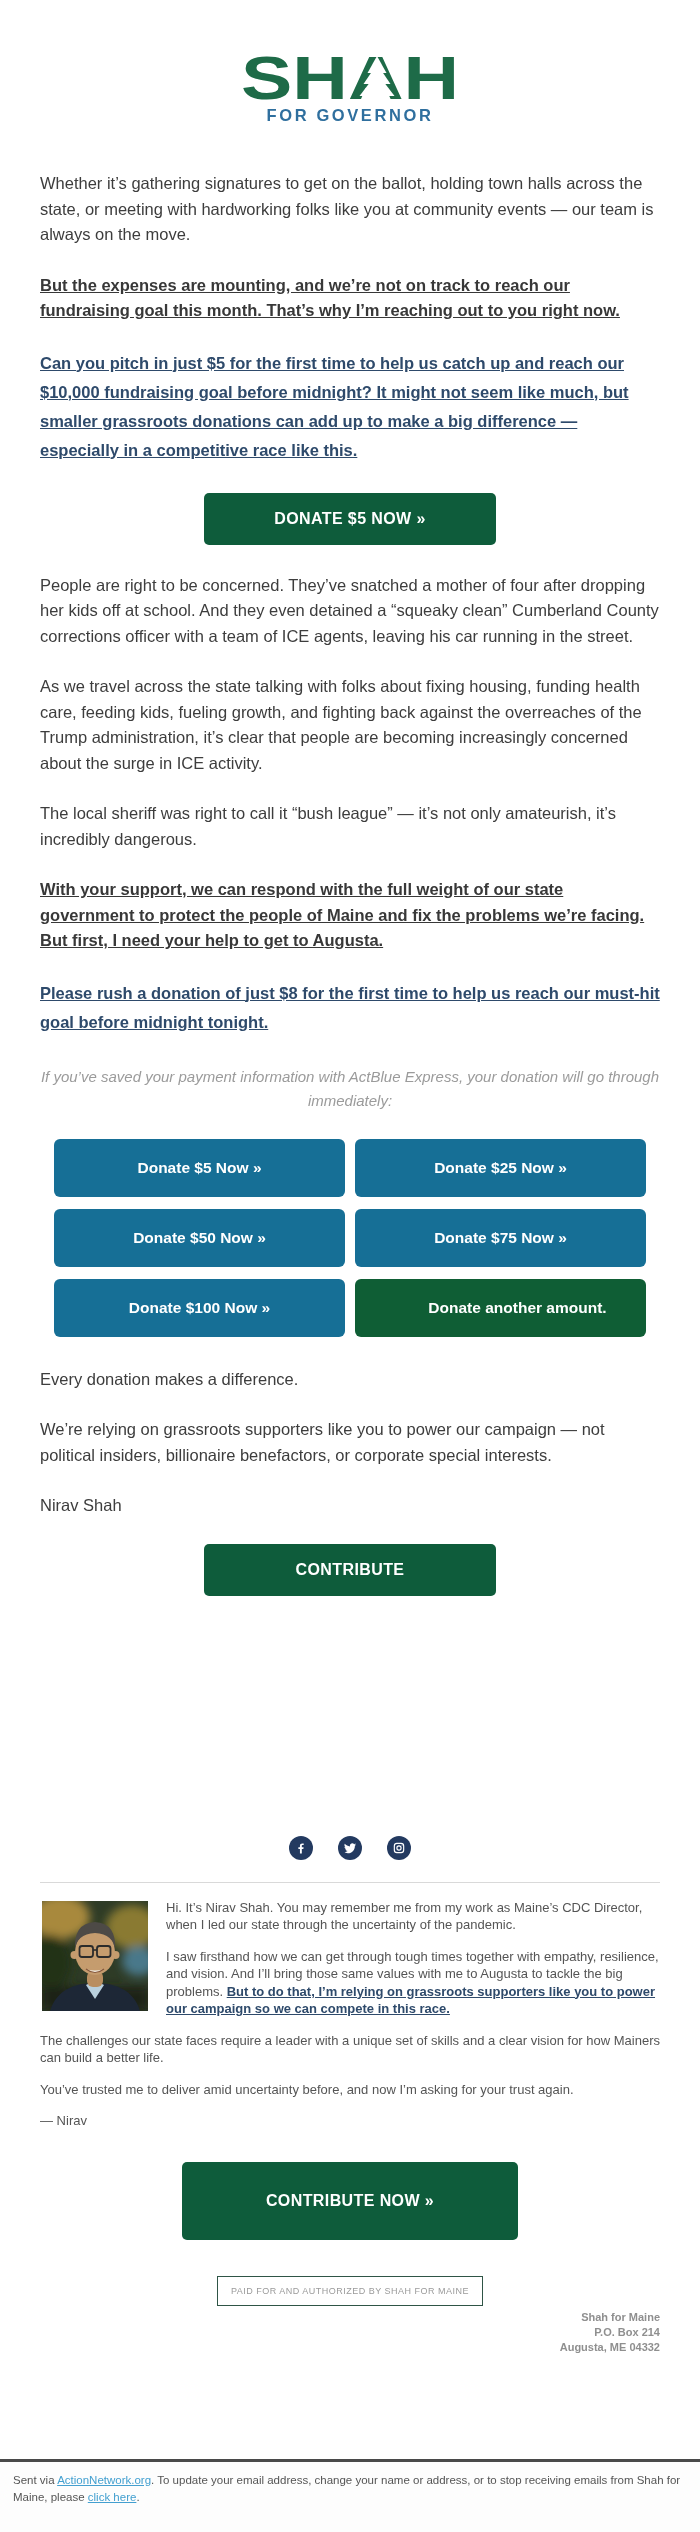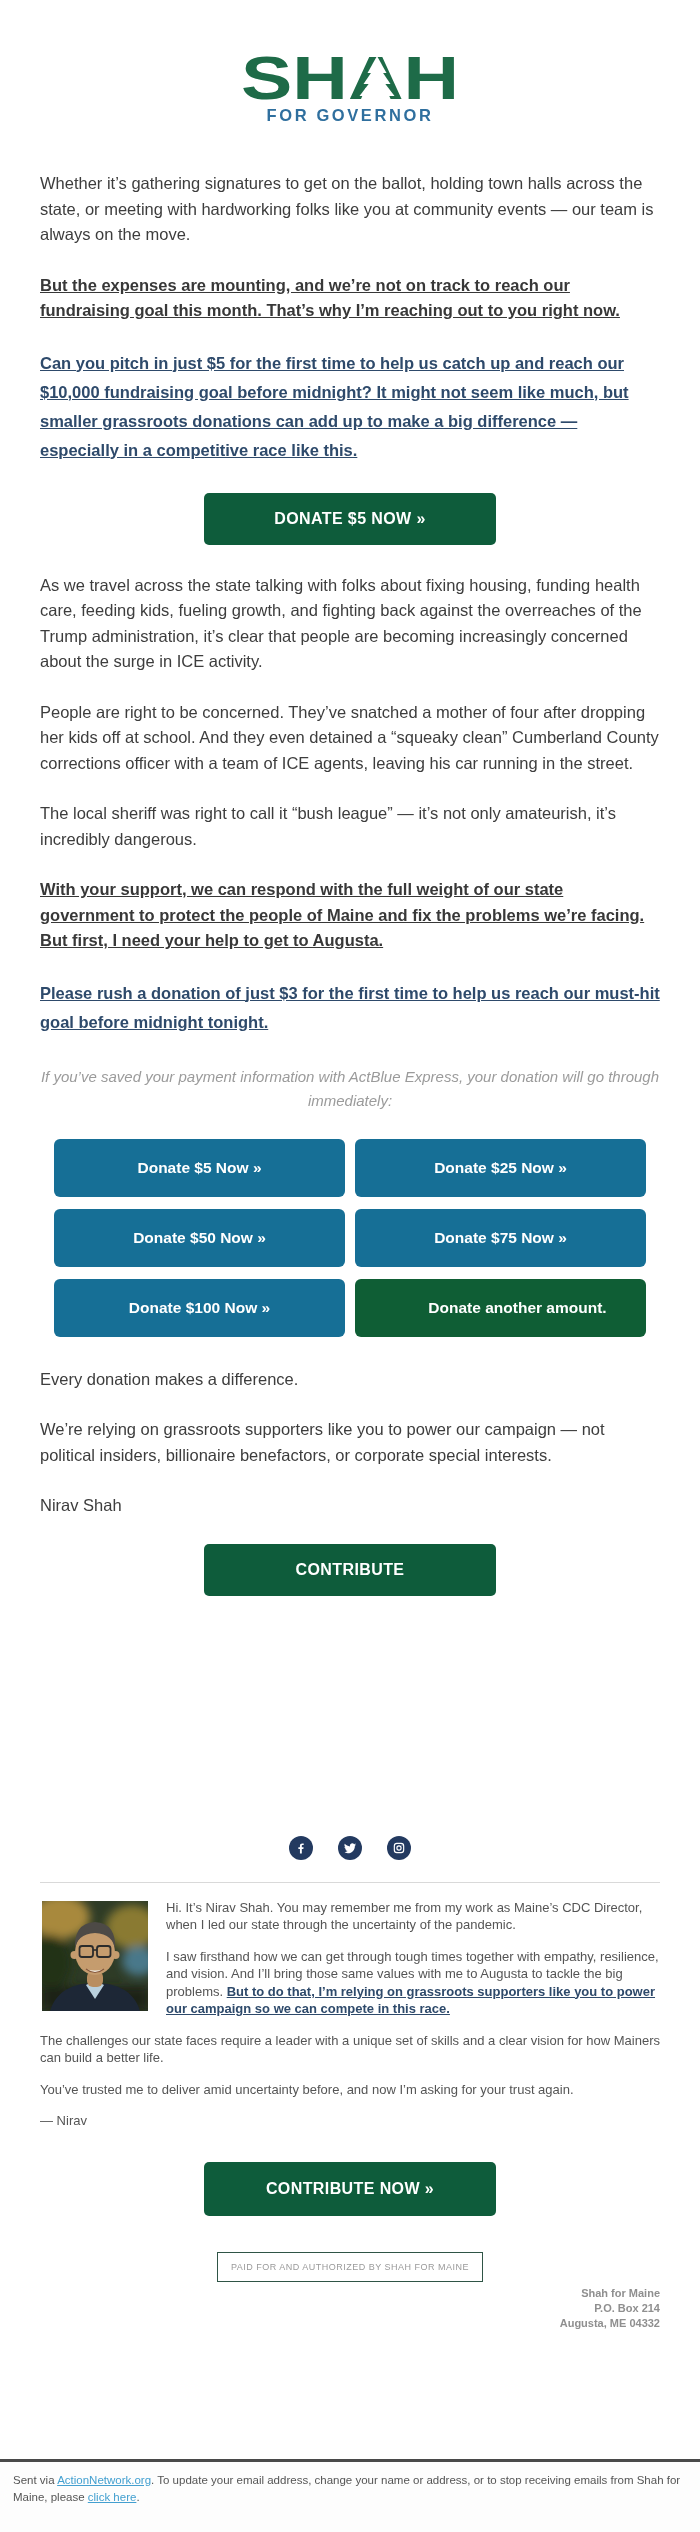--- a/index.html
+++ b/index.html
@@ -48,21 +48,21 @@
   .divider { border: none; border-top: 1px solid #d9d9d9; margin: 0 0 16px 0; }
 
   
   .bio { font-size: 13px; line-height: 17.5px; color: #555555; }
   .bio-photo { float: left; width: 106px; height: 110px; margin: 2px 18px 8px 2px; }
   .bio p { margin: 0 0 14px 0; }
   .bio a.bio-link { color: #2e4a6b; font-weight: bold; text-decoration: underline; }
   .bio .clear { clear: left; }
   .bio-signoff { margin-bottom: 0; }
 
-  .cta.cta-bottom { margin-top: 32px; margin-bottom: 0; width: 292px; padding: 18px 0; }
+  .cta.cta-bottom { margin-top: 32px; margin-bottom: 0; width: 336px; padding: 30px 0; }
 
   
   .paidfor-wrap { text-align: center; margin-top: 36px; }
   .paidfor { display: inline-block; border: 1px solid #2f5546; color: #9a9a9a;
              font-size: 9px; letter-spacing: 0.5px; padding: 9px 13px; }
   .address { text-align: right; color: #8f8f8f; font-size: 11px; line-height: 15px; margin-top: 4px; font-weight: bold; }
 
   
   .legal-bar { position: absolute; left: 0; bottom: 0; width: 700px; background: #fdfdfd;
                border-top: 3px solid #4a4a4a; padding: 10px 14px 26px 13px;
@@ -87,25 +87,25 @@
       </svg>
       <div class="logo-sub">FOR GOVERNOR</div>
     </div>
 
     <p class="copy">Whether it’s gathering signatures to get on the ballot, holding town halls across the state, or meeting with hardworking folks like you at community events — our team is always on the move.</p>
     <p class="copy bold">But the expenses are mounting, and we’re not on track to reach our fundraising goal this month. That’s why I’m reaching out to you right now.</p>
     <p class="linkpara"><a href="#">Can you pitch in just $5 for the first time to help us catch up and reach our $10,000 fundraising goal before midnight? It might not seem like much, but smaller grassroots donations can add up to make a big difference — especially in a competitive race like this.</a></p>
 
     <a href="#" class="cta">DONATE $5 NOW »</a>
 
+    <p class="copy">People are right to be concerned. They’ve snatched a mother of four after dropping her kids off at school. And they even detained a “squeaky clean” Cumberland County corrections officer with a team of ICE agents, leaving his car running in the street.</p>
     <p class="copy">As we travel across the state talking with folks about fixing housing, funding health care, feeding kids, fueling growth, and fighting back against the overreaches of the Trump administration, it’s clear that people are becoming increasingly concerned about the surge in ICE activity.</p>
-    <p class="copy">People are right to be concerned. They’ve snatched a mother of four after dropping her kids off at school. And they even detained a “squeaky clean” Cumberland County corrections officer with a team of ICE agents, leaving his car running in the street.</p>
     <p class="copy">The local sheriff was right to call it “bush league” — it’s not only amateurish, it’s incredibly dangerous.</p>
     <p class="copy bold">With your support, we can respond with the full weight of our state government to protect the people of Maine and fix the problems we’re facing. But first, I need your help to get to Augusta.</p>
-    <p class="linkpara"><a href="#">Please rush a donation of just $3 for the first time to help us reach our must-hit goal before midnight tonight.</a></p>
+    <p class="linkpara"><a href="#">Please rush a donation of just $8 for the first time to help us reach our must-hit goal before midnight tonight.</a></p>
 
     <p class="actblue-note">If you’ve saved your payment information with ActBlue Express, your donation will go through immediately:</p>
 
     <div class="donate-grid">
       <a href="#" class="grid-btn blue">Donate $5 Now »</a>
       <a href="#" class="grid-btn blue">Donate $25 Now »</a>
       <a href="#" class="grid-btn blue">Donate $50 Now »</a>
       <a href="#" class="grid-btn blue">Donate $75 Now »</a>
       <a href="#" class="grid-btn blue">Donate $100 Now »</a>
       <a href="#" class="grid-btn green">Donate another amount.</a>

